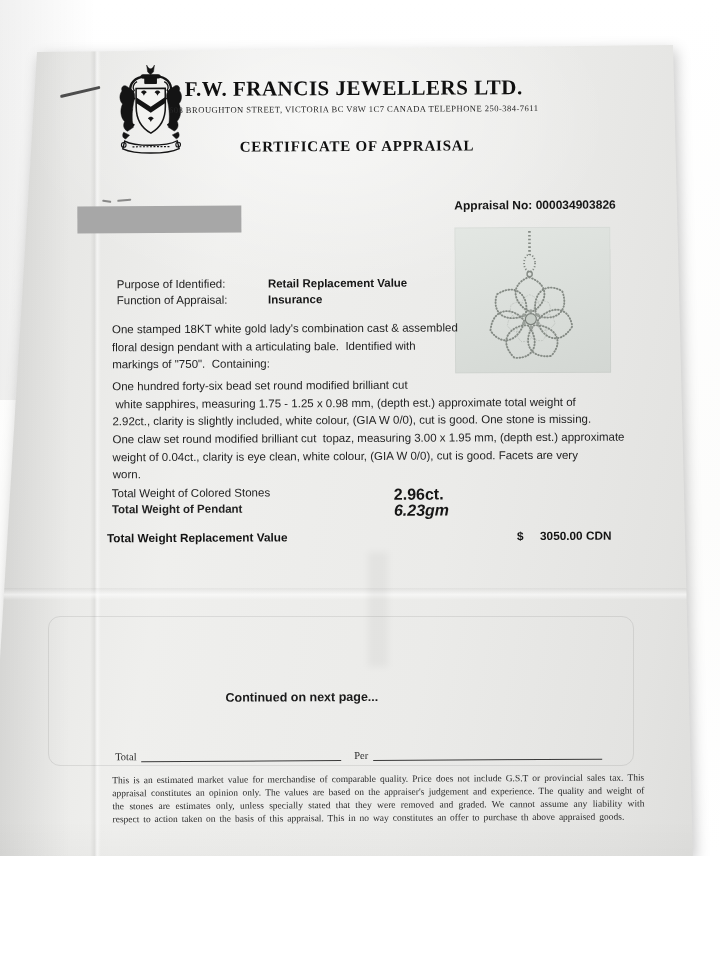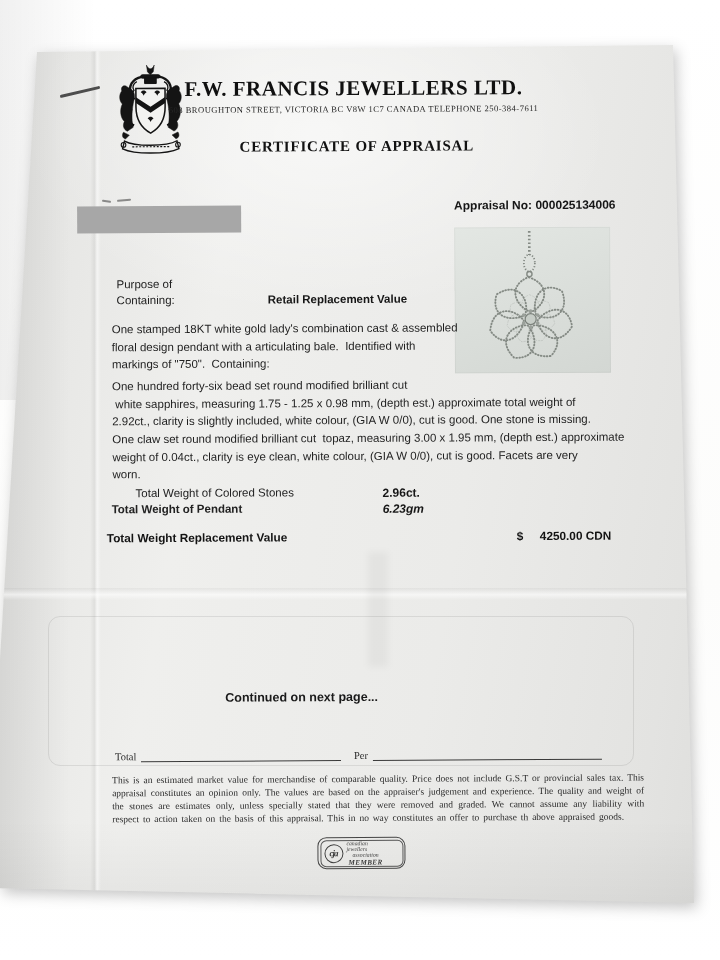--- a/index.html
+++ b/index.html
@@ -1,18 +1,18 @@
 <!DOCTYPE html>
 <html><head>
 <meta charset="utf-8">
 <style>
   * { margin:0; padding:0; box-sizing:border-box; }
   html,body { width:720px; height:960px; }
   body { font-family:"Liberation Sans", sans-serif; background:#ffffff; }
-  .scene { position:relative; width:720px; height:960px; overflow:hidden;
+  .scene { position:relative; width:720px; height:856px; overflow:hidden;
            background:linear-gradient(180deg,#ffffff 0%,#fcfcfb 60%,#ffffff 100%); }
   .scene::before { content:""; position:absolute; left:0; top:0; width:120px; height:400px;
            background:linear-gradient(90deg, rgba(0,0,0,0.06), transparent 80%); pointer-events:none; }
   .paper-wrap { position:absolute; inset:0; filter:drop-shadow(3px 5px 7px rgba(0,0,0,0.22)); }
   .paper { position:absolute; inset:0;
            clip-path:polygon(37px 52px, 673px 45px, 694px 903px, -14px 888px);
            background:
              radial-gradient(ellipse 420px 260px at 44% 14%, rgba(255,255,255,0.55), transparent 70%),
              linear-gradient(100deg, #e2e2e0 0%, #efefed 30%, #ebebe9 62%, #e3e3e1 88%, #dddddb 100%);
   }
@@ -60,21 +60,21 @@
   .lp-label { display:inline-block; width:116px; }
   .lp-value { font-weight:bold; color:#161616;padding-left:32px; }
 
   .para { position:absolute; left:112px; font-size:11.5px; line-height:17.5px;
           white-space:pre-wrap; color:#1f1f1f; }
   .para1 { top:320px; width:360px; }
   .para2 { top:377px; width:545px; }
   .para3 { top:430px; width:545px; }
 
   .tot-label { position:absolute; left:111px; font-size:11.5px; color:#222; }
-  .tot-value { position:absolute; left:382px; font-size:12px; font-weight:bold; color:#161616; }
+  .tot-value { position:absolute; left:393px; font-size:16px; font-weight:bold; color:#161616; }
   .trrv-label { position:absolute; left:106px; top:530px; font-size:11.8px; font-weight:bold; color:#131313; }
   .trrv-cur { position:absolute; left:516px; top:530px; font-size:11.8px; font-weight:bold; color:#131313; }
   .trrv-val { position:absolute; left:539px; top:530px; font-size:11.8px; font-weight:bold; color:#131313; }
 
   .continued { position:absolute; left:150px; top:690px; width:300px; text-align:center;
                font-size:12.5px; font-weight:bold; color:#1a1a1a; }
 
   .sig-group { position:absolute; top:745px; height:16px; display:flex; align-items:flex-end;
                font-family:"Liberation Serif", serif; font-size:10.5px; color:#2a2a2a; }
   .sig-date { left:113px; width:226px; }
@@ -144,21 +144,21 @@
             <path d="M17,85 H55" stroke="#141414" stroke-width="1.2" stroke-dasharray="2,1.6" fill="none"></path>
             <circle cx="8" cy="83" r="2.4" fill="none" stroke="#141414" stroke-width="1.1"></circle>
             <circle cx="64" cy="83" r="2.4" fill="none" stroke="#141414" stroke-width="1.1"></circle>
           </svg>
         </div>
 
         <div class="company">F.W. FRANCIS JEWELLERS LTD.</div>
         <div class="address">608 BROUGHTON STREET, VICTORIA BC  V8W 1C7 CANADA TELEPHONE 250-384-7611</div>
         <div class="cert-title">CERTIFICATE OF APPRAISAL</div>
 
-        <div class="appr-no">Appraisal No: 000025134006</div>
+        <div class="appr-no">Appraisal No: 000034903826</div>
         <div class="redaction"></div>
         <div class="hw-mark hw1"></div>
         <div class="hw-mark hw2"></div>
 
         <div class="photo">
           <svg viewBox="0 0 156 146">
             <g fill="none" stroke="#848a84">
               <path d="M75,4 V28" stroke-width="2.6" stroke-dasharray="1.6,2.2"></path>
               <ellipse cx="75" cy="36" rx="5.5" ry="8.5" stroke-width="1.8" stroke-dasharray="1.2,1.8"></ellipse>
               <circle cx="75" cy="47" r="2.6" stroke-width="1.4"></circle>
@@ -215,63 +215,57 @@
                 <circle cx="83" cy="88" r="1.8"></circle>
               <circle cx="69" cy="96" r="1.8"></circle>
                 <circle cx="83" cy="96" r="1.8"></circle>
               <circle cx="76" cy="84" r="1.8"></circle>
                 <circle cx="76" cy="100" r="1.8"></circle>
             </g>
           </svg>
         </div>
 
         <div class="label-pair" style="left:117px; top:275px;">
-          <span class="lp-label">Purpose of Containing:</span>
+          <span class="lp-label">Purpose of Identified:</span>
           <span class="lp-value">Retail Replacement Value</span>
+        </div>
+        <div class="label-pair" style="left:117px; top:291px;">
+          <span class="lp-label">Function of Appraisal:</span>
+          <span class="lp-value">Insurance</span>
         </div>
 
         <div class="para para1">One stamped 18KT white gold lady's combination cast &amp; assembled
 floral design pendant with a articulating bale.  Identified with
 markings of "750".  Containing:</div>
         <div class="para para2">One hundred forty-six bead set round modified brilliant cut
  white sapphires, measuring 1.75 - 1.25 x 0.98 mm, (depth est.) approximate total weight of
 2.92ct., clarity is slightly included, white colour, (GIA W 0/0), cut is good. One stone is missing.</div>
         <div class="para para3">One claw set round modified brilliant cut  topaz, measuring 3.00 x 1.95 mm, (depth est.) approximate
 weight of 0.04ct., clarity is eye clean, white colour, (GIA W 0/0), cut is good. Facets are very
 worn.</div>
 
-        <div class="tot-label" style="top:486px;margin-left:24px;">Total Weight of Colored Stones</div>
+        <div class="tot-label" style="top:486px;">Total Weight of Colored Stones</div>
         <div class="tot-value" style="top:486px;">2.96ct.</div>
         <div class="tot-label" style="top:502px;font-weight:bold;">Total Weight of Pendant</div>
         <div class="tot-value" style="top:502px;font-style:italic;">6.23gm</div>
 
         <div class="trrv-label">Total Weight Replacement Value</div>
         <div class="trrv-cur">$</div>
-        <div class="trrv-val">4250.00 CDN</div>
+        <div class="trrv-val">3050.00 CDN</div>
 
         <div class="continued">Continued on next page...</div>
 
         <div class="sig-group sig-date">
           <span>Total</span>
           <span class="sig-rule"></span>
         </div>
         <div class="sig-group sig-per">
           <span>Per</span>
           <span class="sig-rule"></span>
         </div>
 
         <div class="fineprint">This is an estimated market value for merchandise of comparable quality. Price does not include G.S.T or provincial sales tax. This appraisal constitutes an opinion only. The values are based on the appraiser's judgement and experience. The quality and weight of the stones are estimates only, unless specially stated that they were removed and graded. We cannot assume any liability with respect to action taken on the basis of this appraisal. This in no way constitutes an offer to purchase th above appraised goods.</div>
 
-        <div class="badge">
-          <div class="badge-inner">
-            <div class="badge-circle">cja</div>
-            <div class="badge-text">
-              <span class="badge-assoc1">canadian jewellers</span>
-              <span class="badge-assoc2">association</span>
-              <span class="badge-member">MEMBER</span>
-            </div>
-          </div>
-        </div>
 
       </div>
     </div>
   </div>
 </div>
 
 </body></html>

